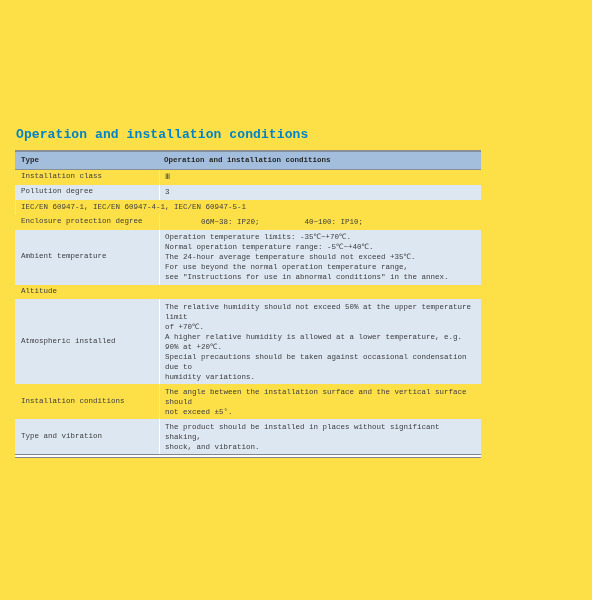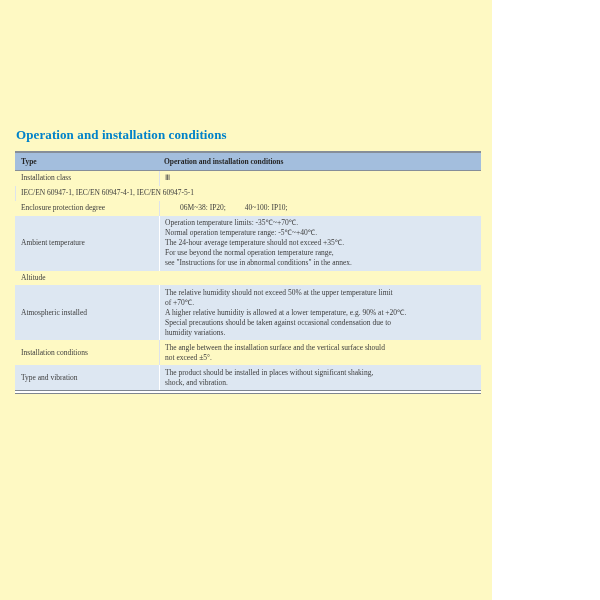--- a/index.html
+++ b/index.html
@@ -1,22 +1,22 @@
 <!DOCTYPE html>
 <html style="--accent: #0082c9; --header-bg: #a3bedd; --header-text: #262626; --row-alt-bg: #dde7f2; --body-text: #3d3d3d; --rule: #868e98; --rule-dark: #7f868f;"><head>
 <meta charset="utf-8">
 <style>
   html, body { margin: 0; padding: 0; }
   .page {
     position: relative;
-    width: 492px;
+    width: 592px;
     height: 600px;
-    background: #fef9c3;
+    background: #fde047;
     overflow: hidden;
-    font-family: Liberation Serif, serif;
+    font-family: Liberation Mono, monospace;
   }
   .content {
     position: absolute;
     left: 15px;
     top: 127px;
     width: 466px;
   }
   .section-title {
     margin: 0 0 8px 1px;
     font-size: 13px;
@@ -79,20 +79,24 @@
     <div class="spec-table">
       <div class="thead">
         <div class="th th-type">Type</div>
         <div class="th th-cond">Operation and installation conditions</div>
       </div>
       <div id="rows">
           <div class="row">
     <div class="cell-type">Installation class</div>
     <div class="cell-value"><span>Ⅲ</span></div>
   </div>
+          <div class="row shaded">
+    <div class="cell-type">Pollution degree</div>
+    <div class="cell-value"><span>3</span></div>
+  </div>
           <div class="row">
     <div class="cell-value"><span>IEC/EN 60947-1, IEC/EN 60947-4-1, IEC/EN 60947-5-1</span></div>
   </div>
           <div class="row">
     <div class="cell-type">Enclosure protection degree</div>
     <div class="cell-value"><span>        06M~38: IP20;          40~100: IP10;</span></div>
   </div>
           <div class="row shaded">
     <div class="cell-type">Ambient temperature</div>
     <div class="cell-value"><span>Operation temperature limits: -35℃~+70℃.

